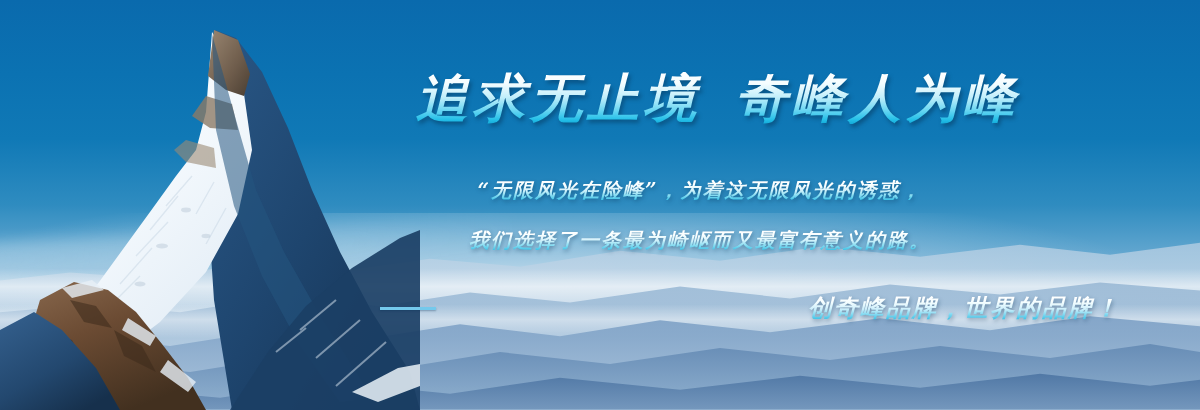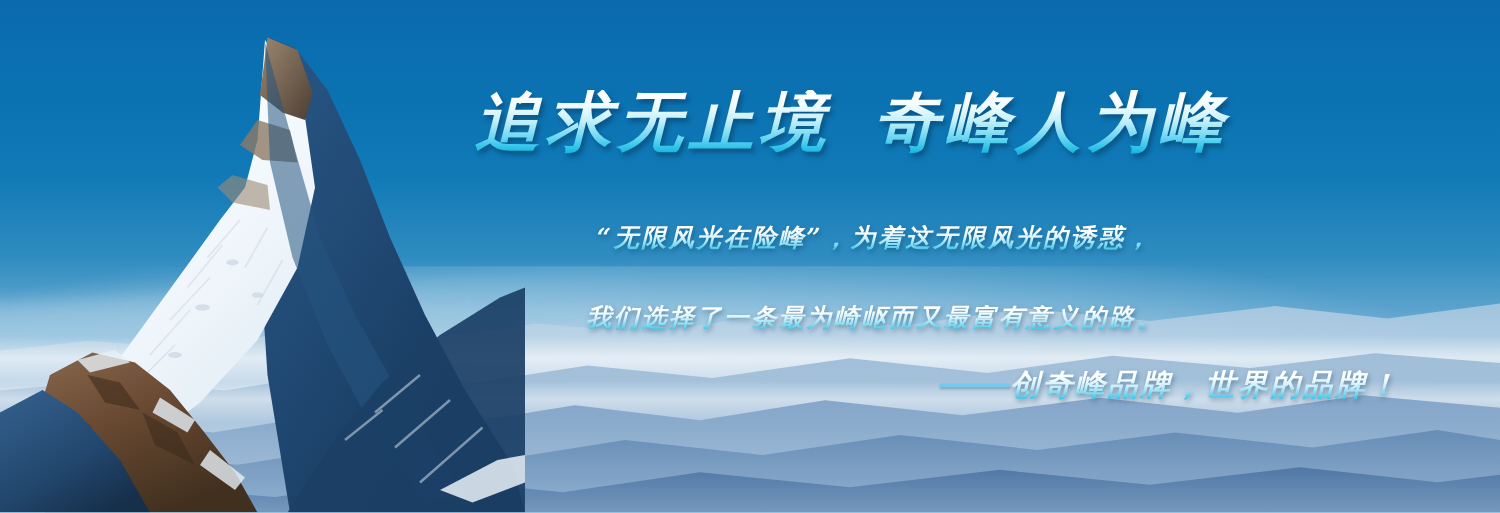--- a/index.html
+++ b/index.html
@@ -85,21 +85,21 @@
     width: 780px;
     height: 410px;
     pointer-events: none;
   }
 
   .headline {
     position: absolute;
     top: 72px;
     left: 0;
     width: 640px;
-    text-align: left;
+    text-align: right;
     font-family: "DejaVu Serif", "Liberation Serif", serif;
     font-size: 52px;
     font-weight: 700;
     font-style: italic;
     letter-spacing: 5px;
     white-space: nowrap;
     line-height: 1;
     background: linear-gradient(180deg,
         #ffffff 0%,
         #f4fdff 22%,
@@ -133,30 +133,30 @@
         #d2f2fb 52%,
         #8adef2 76%,
         #3cc3e7 100%);
     -webkit-background-clip: text;
     background-clip: text;
     color: transparent;
     -webkit-text-fill-color: transparent;
     filter: drop-shadow(1px 2px 2px rgba(5,45,80,0.40));
   }
   .sub-1 { top: 180px; }
-  .sub-2 { top: 230px; margin-top: 14px; }
+  .sub-2 { top: 230px; }
 
   .tagline-row {
     position: absolute;
     top: 296px;
     left: 0;
     width: 740px;
     display: flex;
     align-items: center;
-    justify-content: flex-end;
+    justify-content: space-between;
     gap: 0;
   }
   .tag-rule {
     width: 56px;
     height: 3px;
     background: #74c9ec;
     box-shadow: 0 1px 2px rgba(10,50,85,.35);
     flex: none;
   }
   .tagline {

